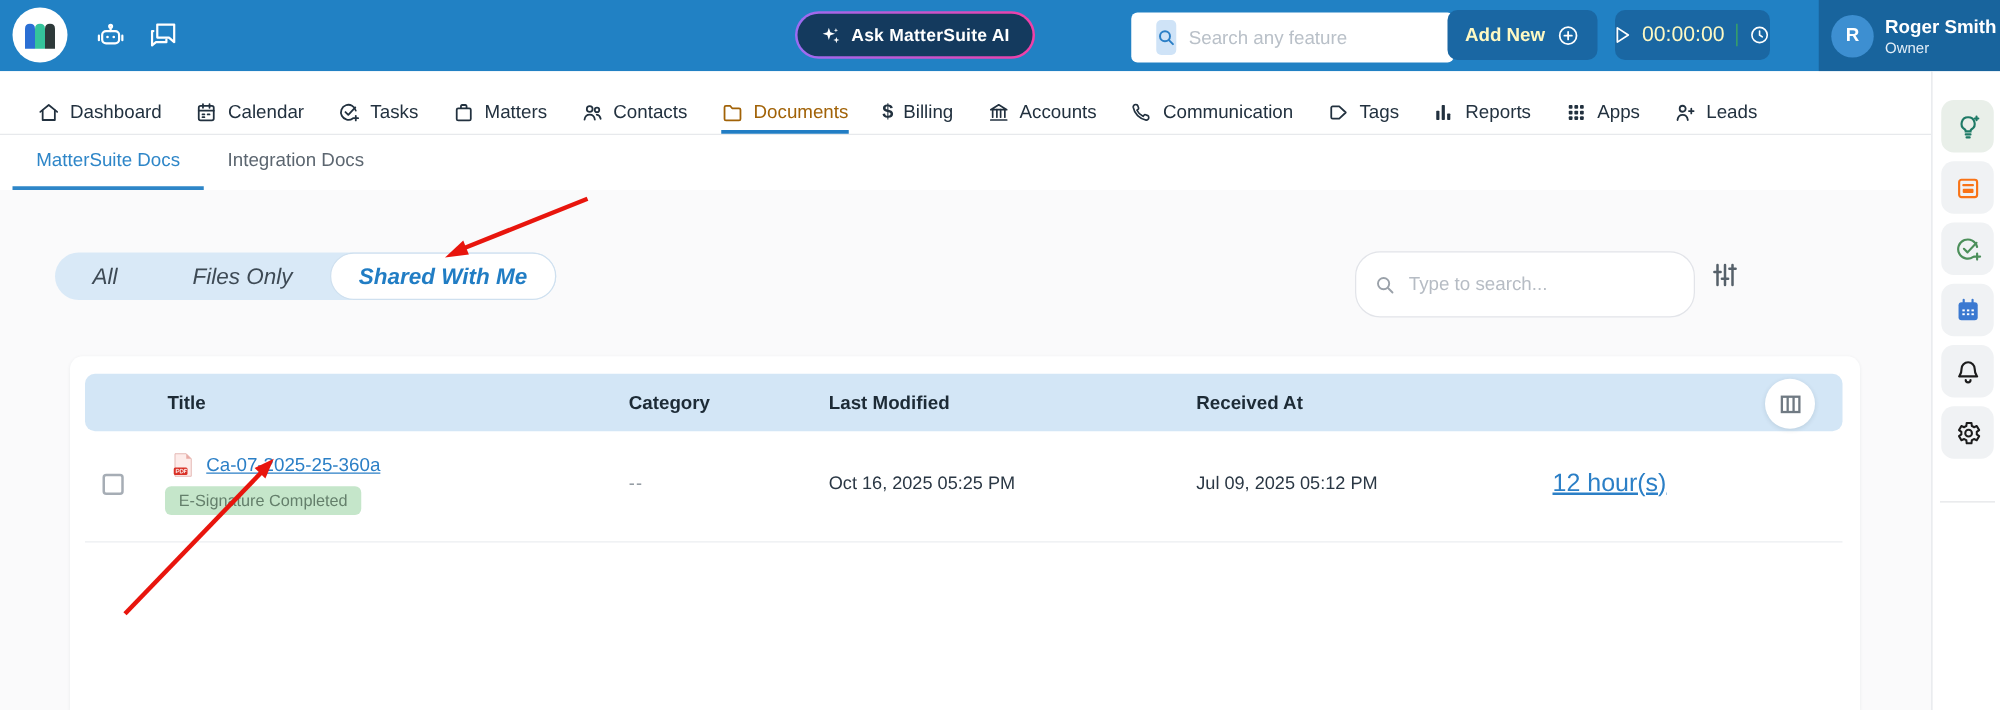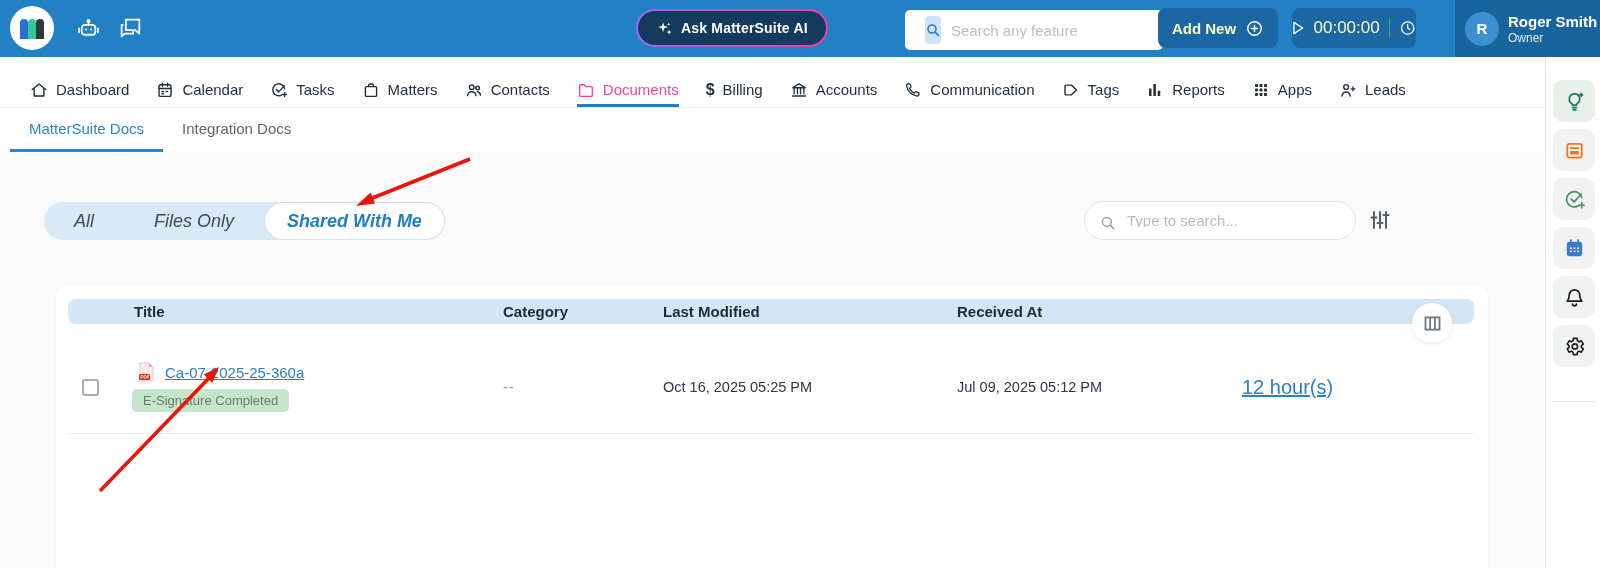--- a/index.html
+++ b/index.html
@@ -21,41 +21,41 @@
   .timer { left:1292px; width:124px; font-size:17px; }
   .timer .sep { width:1px; height:18px; background:#3fae5a; }
   .userpan { position:absolute; left:1455px; top:0; width:145px; height:57px; background:#18649d; display:flex; align-items:center; padding-left:10px; gap:9px; cursor:pointer; }
   .avatar { width:34px; height:34px; border-radius:50%; background:#3d8fd1; color:#fff; font-size:15px; font-weight:700; display:flex; align-items:center; justify-content:center; }
   .uname { color:#fff; font-size:15px; font-weight:700; line-height:1.2; }
   .urole { color:#e3eef7; font-size:12px; }
 
   
   .nav { position:absolute; left:0; top:57px; width:1545px; height:51px; background:#fff; border-bottom:1px solid #e7e9ec; display:flex; align-items:stretch; padding-left:30px; gap:27px; }
   .nav-item { display:flex; align-items:center; gap:8px; color:#22313f; font-size:15px; font-weight:500; border-bottom:3px solid transparent; padding-top:18px; cursor:pointer; white-space:nowrap; }
-  .nav-item.active { color:#ec4899; border-bottom-color:#217dc4; }
+  .nav-item.active { color:#a16207; border-bottom-color:#217dc4; }
   .nvicon { width:18px; height:18px; flex:0 0 auto; }
   .dollar { font-size:16px; font-weight:700; }
 
   
   .subtabs { position:absolute; left:0; top:108px; width:1545px; height:44px; background:#fff; display:flex; padding-left:10px; }
   .subtab { display:flex; align-items:center; padding:0 19px; font-size:15px; font-weight:500; color:#5c6670; border-bottom:3px solid transparent; cursor:pointer; }
   .subtab.active { color:#2e86c8; border-bottom-color:#2e86c8; }
 
   
   .content { position:absolute; left:0; top:152px; width:1545px; height:416px; background:#fafafb; }
   .pills { position:absolute; left:44px; top:50px; height:38px; background:#d9e9f7; border-radius:19px; display:flex; align-items:stretch; }
   .pill { display:flex; align-items:center; padding:0 30px; font-size:18px; color:#3e4a55; cursor:pointer;font-style:italic; }
   .pill.active { background:#fff; border:1px solid #cfe0ef; border-radius:19px; color:#217dc4; font-weight:700; padding:0 22px; }
-  .tsearch { position:absolute; left:1084px; top:49px; width:272px; height:39px; background:#fff; border:1px solid #e2e4e9; border-radius:20px; display:flex; padding:12px 14px; gap:10px; color:#9aa1a9; }
+  .tsearch { position:absolute; left:1084px; top:49px; width:272px; height:53px; background:#fff; border:1px solid #e2e4e9; border-radius:20px; display:flex; align-items:center; padding:12px 14px; gap:10px; color:#9aa1a9; }
   .tsearch input { border:0; outline:none; flex:1; font-size:15px; color:#444; font-family:"Liberation Sans",sans-serif; }
   .tsearch input::placeholder { color:#b6bcc4; }
   .sliders { position:absolute; left:1368px; top:56px; width:24px; height:24px; color:#55606a; cursor:pointer; }
 
   .card { position:absolute; left:56px; top:133px; width:1432px; height:283px; background:#fff; border-radius:10px 10px 0 0; box-shadow:0 1px 3px rgba(20,40,60,.07); }
-  .thead { position:absolute; left:12px; top:14px; width:1406px; height:25px; background:#d3e6f6; border-radius:8px; display:grid; grid-template-columns:62px 368px 160px 294px 270px 1fr; align-items:center; font-size:15px; font-weight:700; color:#1d2b36; }
+  .thead { position:absolute; left:12px; top:14px; width:1406px; height:46px; background:#d3e6f6; border-radius:8px; display:grid; grid-template-columns:62px 368px 160px 294px 270px 1fr; align-items:center; font-size:15px; font-weight:700; color:#1d2b36; }
   .thead .c { padding-left:5px; }
   .thead .c.title { padding-left:4px; }
   .colpick { position:absolute; left:1356px; top:18px; width:40px; height:40px; border-radius:50%; background:#fff; box-shadow:0 1px 4px rgba(20,40,60,.12); display:flex; align-items:center; justify-content:center; color:#707a83; cursor:pointer; }
   .trow { position:absolute; left:12px; top:56px; width:1406px; height:93px; display:grid; grid-template-columns:62px 368px 160px 294px 270px 1fr; align-items:center; font-size:14.5px; color:#2a3744; border-bottom:1px solid #eceef1; }
   .cellpad { padding-left:5px; }
   .cb { width:17px; height:17px; border:2px solid #a6adb5; border-radius:3px; background:#fff; margin-left:14px; cursor:pointer; }
   .titlecell { display:flex; flex-direction:column; gap:7px; justify-content:center; }
   .tline { display:flex; align-items:center; gap:10px; margin-left:8px; }
   .doclink { color:#2b7fc6; font-size:15px; text-decoration:underline; cursor:pointer; }
   .badge { align-self:flex-start; margin-left:2px; background:#c5e6ca; color:#647f6b; font-size:13px; padding:4px 11px; border-radius:5px; }

